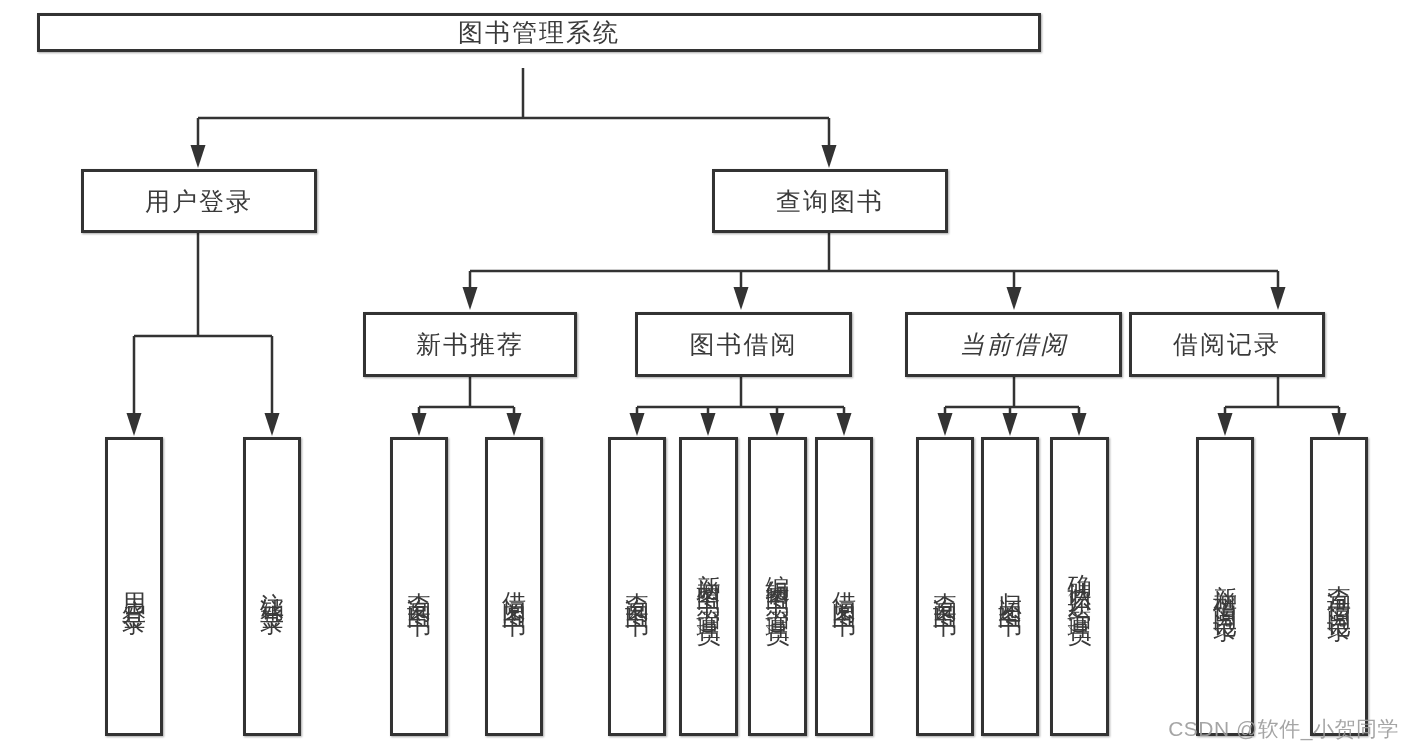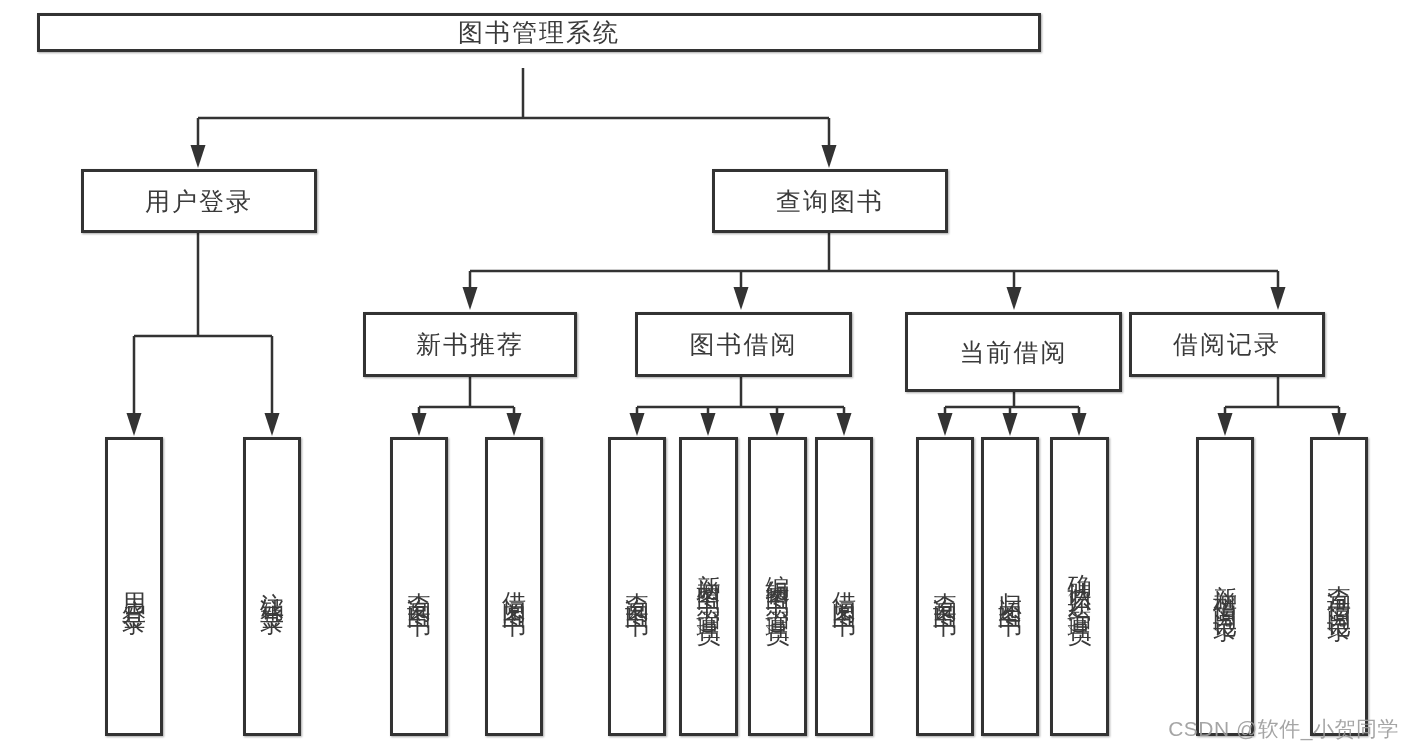--- a/index.html
+++ b/index.html
@@ -85,21 +85,21 @@
     </g>
   </svg>
 
   <div class="node h-node" style="left:37px;top:13px;width:1004px;height:39px;">图书管理系统</div>
 
   <div class="node h-node" style="left:81px;top:169px;width:236px;height:64px;">用户登录</div>
   <div class="node h-node" style="left:712px;top:169px;width:236px;height:64px;">查询图书</div>
 
   <div class="node h-node" style="left:363px;top:312px;width:214px;height:65px;">新书推荐</div>
   <div class="node h-node" style="left:635px;top:312px;width:217px;height:65px;">图书借阅</div>
-  <div class="node h-node" style="left:905px;top:312px;width:217px;height:80px;">当前借阅</div>
+  <div class="node h-node" style="left:905px;top:312px;width:217px;height:65px;font-style:italic;">当前借阅</div>
   <div class="node h-node" style="left:1129px;top:312px;width:196px;height:65px;">借阅记录</div>
 
   <div class="node v-node" style="left:105px;top:437px;width:58px;height:299px;">用户登录</div>
   <div class="node v-node" style="left:243px;top:437px;width:58px;height:299px;">注销登录</div>
 
   <div class="node v-node" style="left:390px;top:437px;width:58px;height:299px;">查询图书</div>
   <div class="node v-node" style="left:485px;top:437px;width:58px;height:299px;">借阅图书</div>
 
   <div class="node v-node" style="left:608px;top:437px;width:58px;height:299px;">查询图书</div>
   <div class="node v-node" style="left:679px;top:437px;width:59px;height:299px;">新增图书（管理员）</div>

